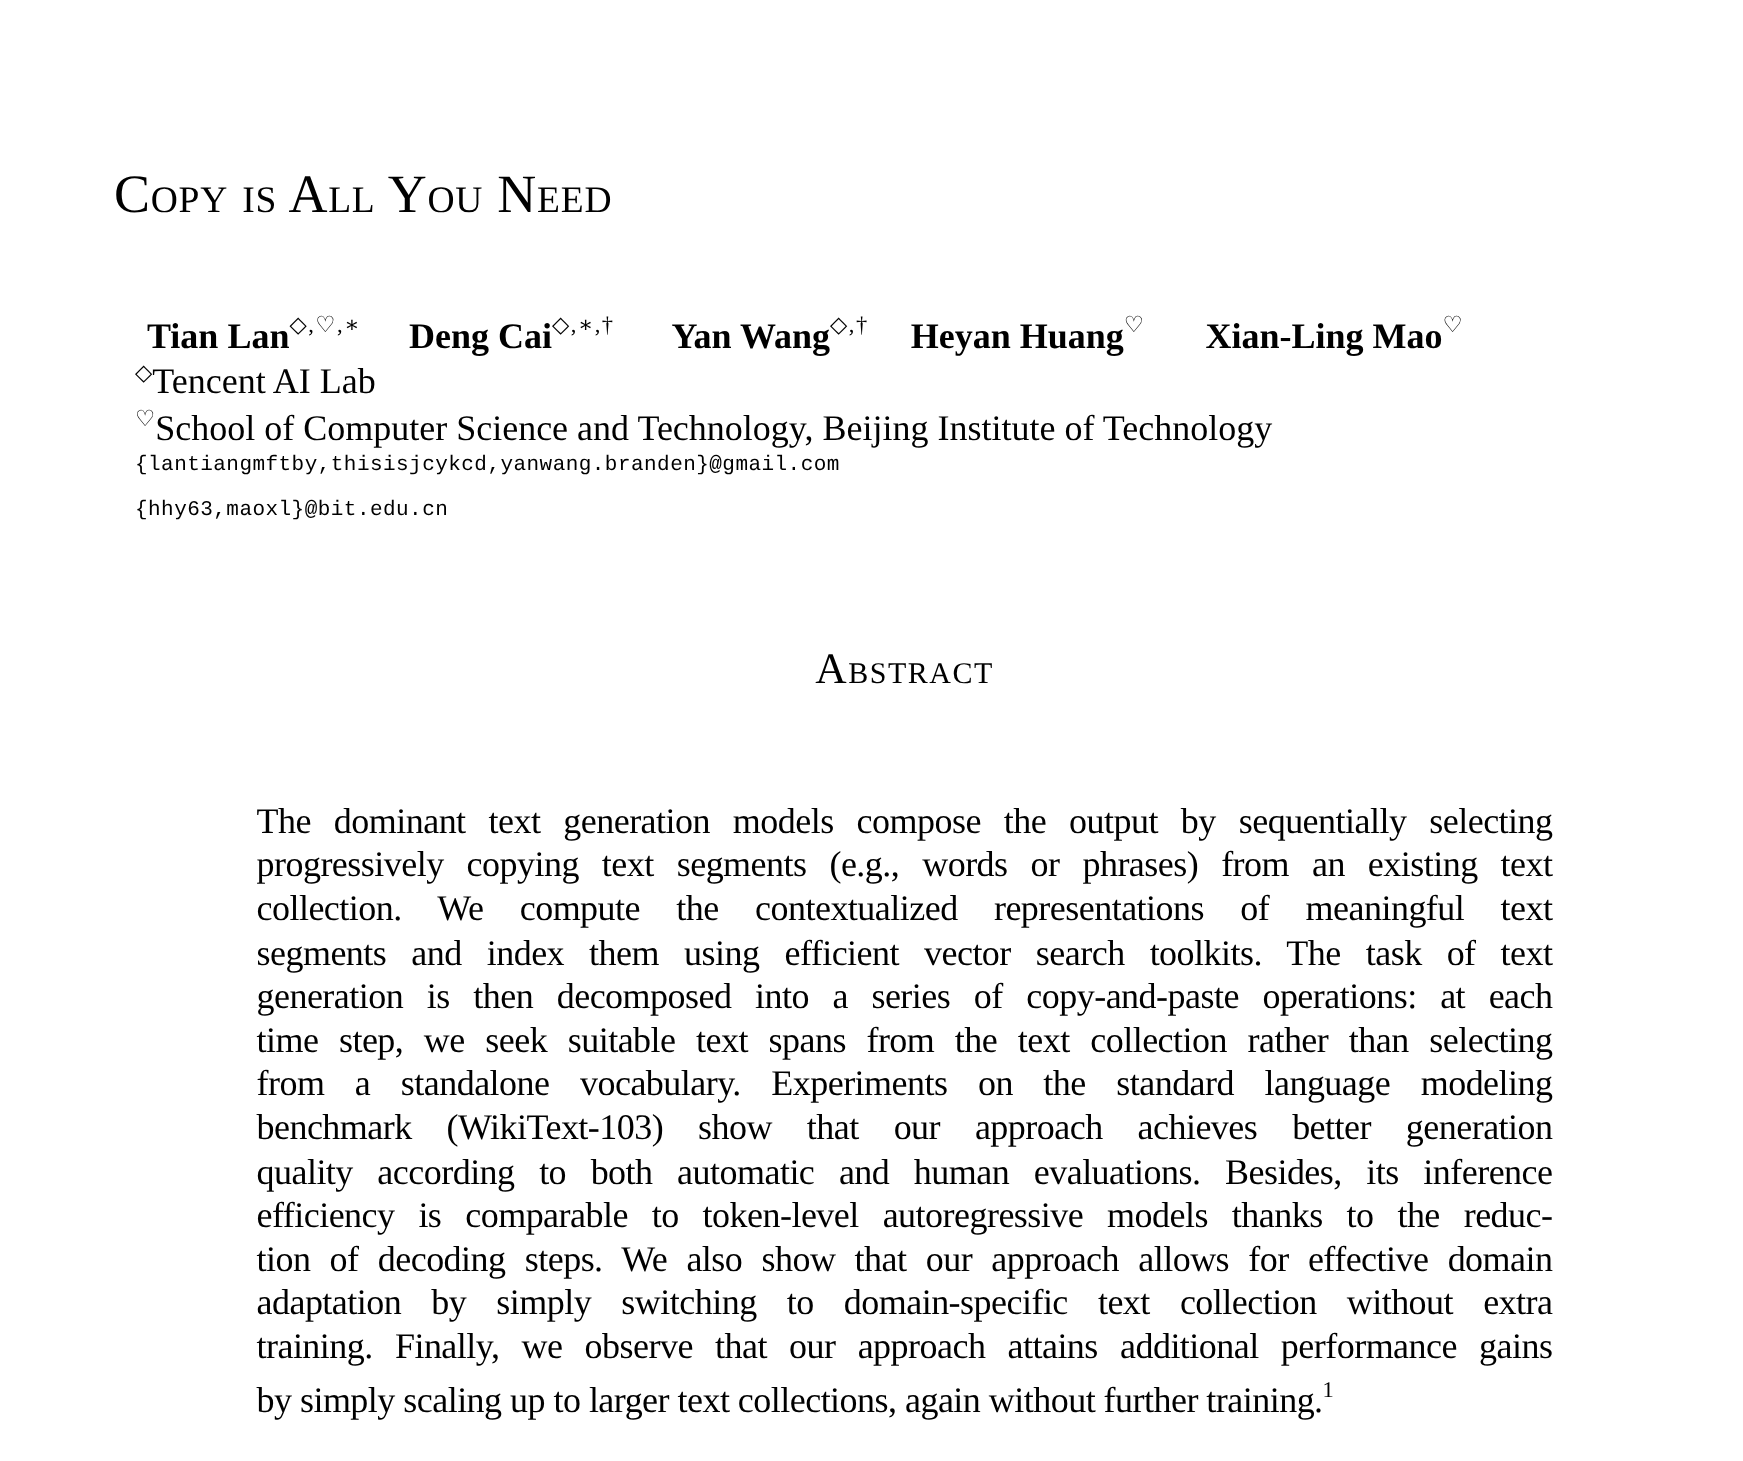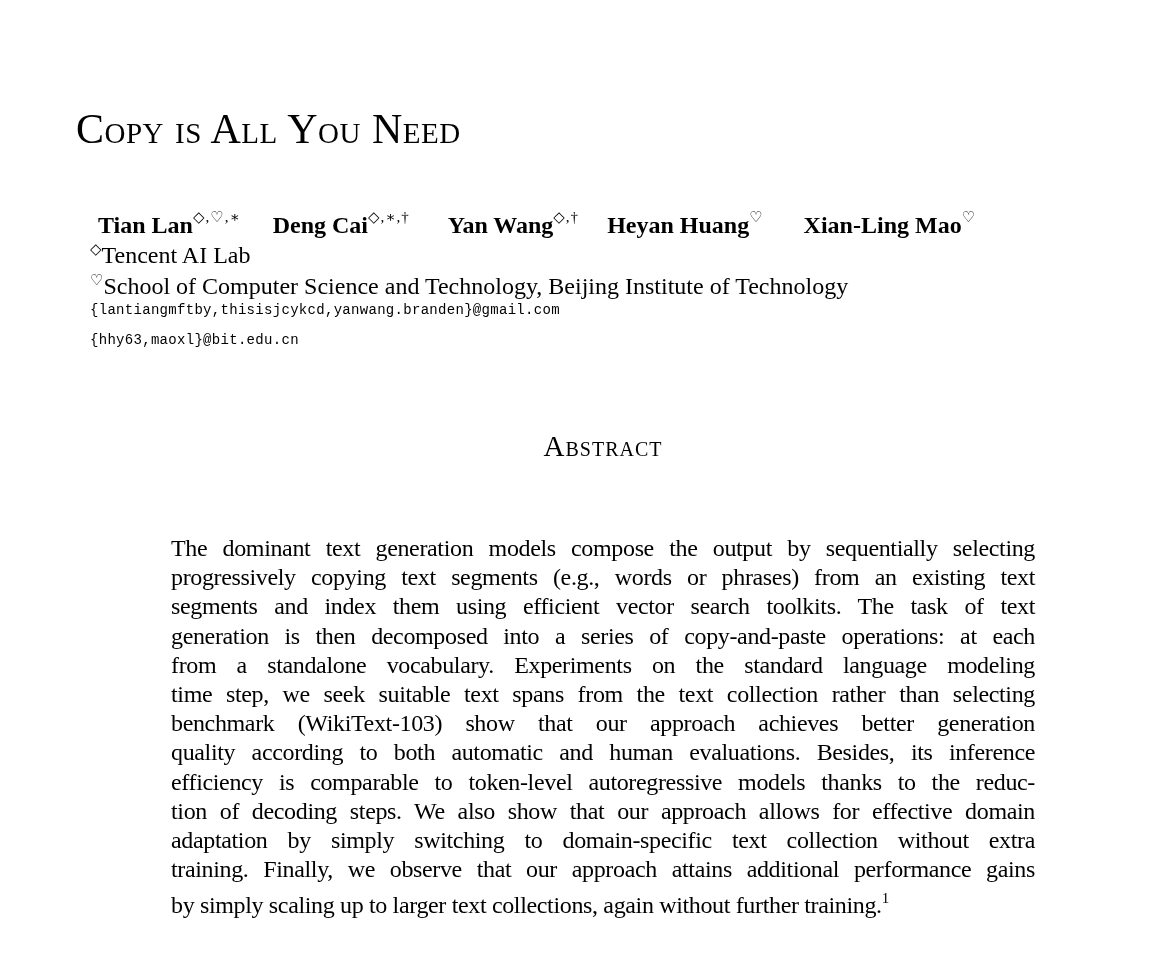--- a/index.html
+++ b/index.html
@@ -2,21 +2,21 @@
 <html><head>
   <meta charset="utf-8">
   <style>
     html, body { margin: 0; padding: 0; background: #ffffff; }
     body {
       width: 1162px; height: 974px; position: relative; overflow: hidden;
       font-family: "Liberation Serif", "DejaVu Serif", serif; color: #000;
     }
     .title {
       position: absolute; left: 76px; top: 103px;
-      font-size: 42px; font-variant: small-caps; letter-spacing: 0.5px;
+      font-size: 36px; font-variant: small-caps; letter-spacing: 0.5px;
       font-weight: normal; margin: 0; line-height: 52px; white-space: nowrap;
     }
     .authors {
       position: absolute; left: 98px; top: 200px; font-size: 24px; font-weight: bold;
       white-space: nowrap; line-height: 34px;
     }
     .author { display: inline-block; }
     .author sup { font-weight: normal; font-size: 15px; vertical-align: 11px; letter-spacing: 1px; }
     .aff {
       position: absolute; left: 90px; font-size: 24px; line-height: 30px; white-space: nowrap;
@@ -57,24 +57,25 @@
 <div class="aff" style="top:265px;"><sup>♡</sup><span>School of Computer Science and Technology, Beijing Institute of Technology</span></div>
 
 <div class="email" style="top:295px;">{lantiangmftby,thisisjcykcd,yanwang.branden}@gmail.com</div>
 <div class="email" style="top:325px;">{hhy63,maoxl}@bit.edu.cn</div>
 
 <h2 class="abstract-heading">Abstract</h2>
 
 <div class="abstract-body">
   <span class="line">The dominant text generation models compose the output by sequentially selecting</span>
   <span class="line">progressively copying text segments (e.g., words or phrases) from an existing text</span>
+  <span class="line">collection.  We compute the contextualized representations of meaningful text</span>
   <span class="line">segments and index them using efficient vector search toolkits. The task of text</span>
   <span class="line">generation is then decomposed into a series of copy-and-paste operations: at each</span>
+  <span class="line">time step, we seek suitable text spans from the text collection rather than selecting</span>
   <span class="line">from a standalone vocabulary. Experiments on the standard language modeling</span>
-  <span class="line">time step, we seek suitable text spans from the text collection rather than selecting</span>
   <span class="line">benchmark (WikiText-103) show that our approach achieves better generation</span>
   <span class="line">quality according to both automatic and human evaluations. Besides, its inference</span>
   <span class="line">efficiency is comparable to token-level autoregressive models thanks to the reduc-</span>
   <span class="line">tion of decoding steps. We also show that our approach allows for effective domain</span>
   <span class="line">adaptation by simply switching to domain-specific text collection without extra</span>
   <span class="line">training. Finally, we observe that our approach attains additional performance gains</span>
   <span class="line last"><span>by simply scaling up to larger text collections, again without further training.</span><sup>1</sup></span>
 </div>
 
 </body></html>

